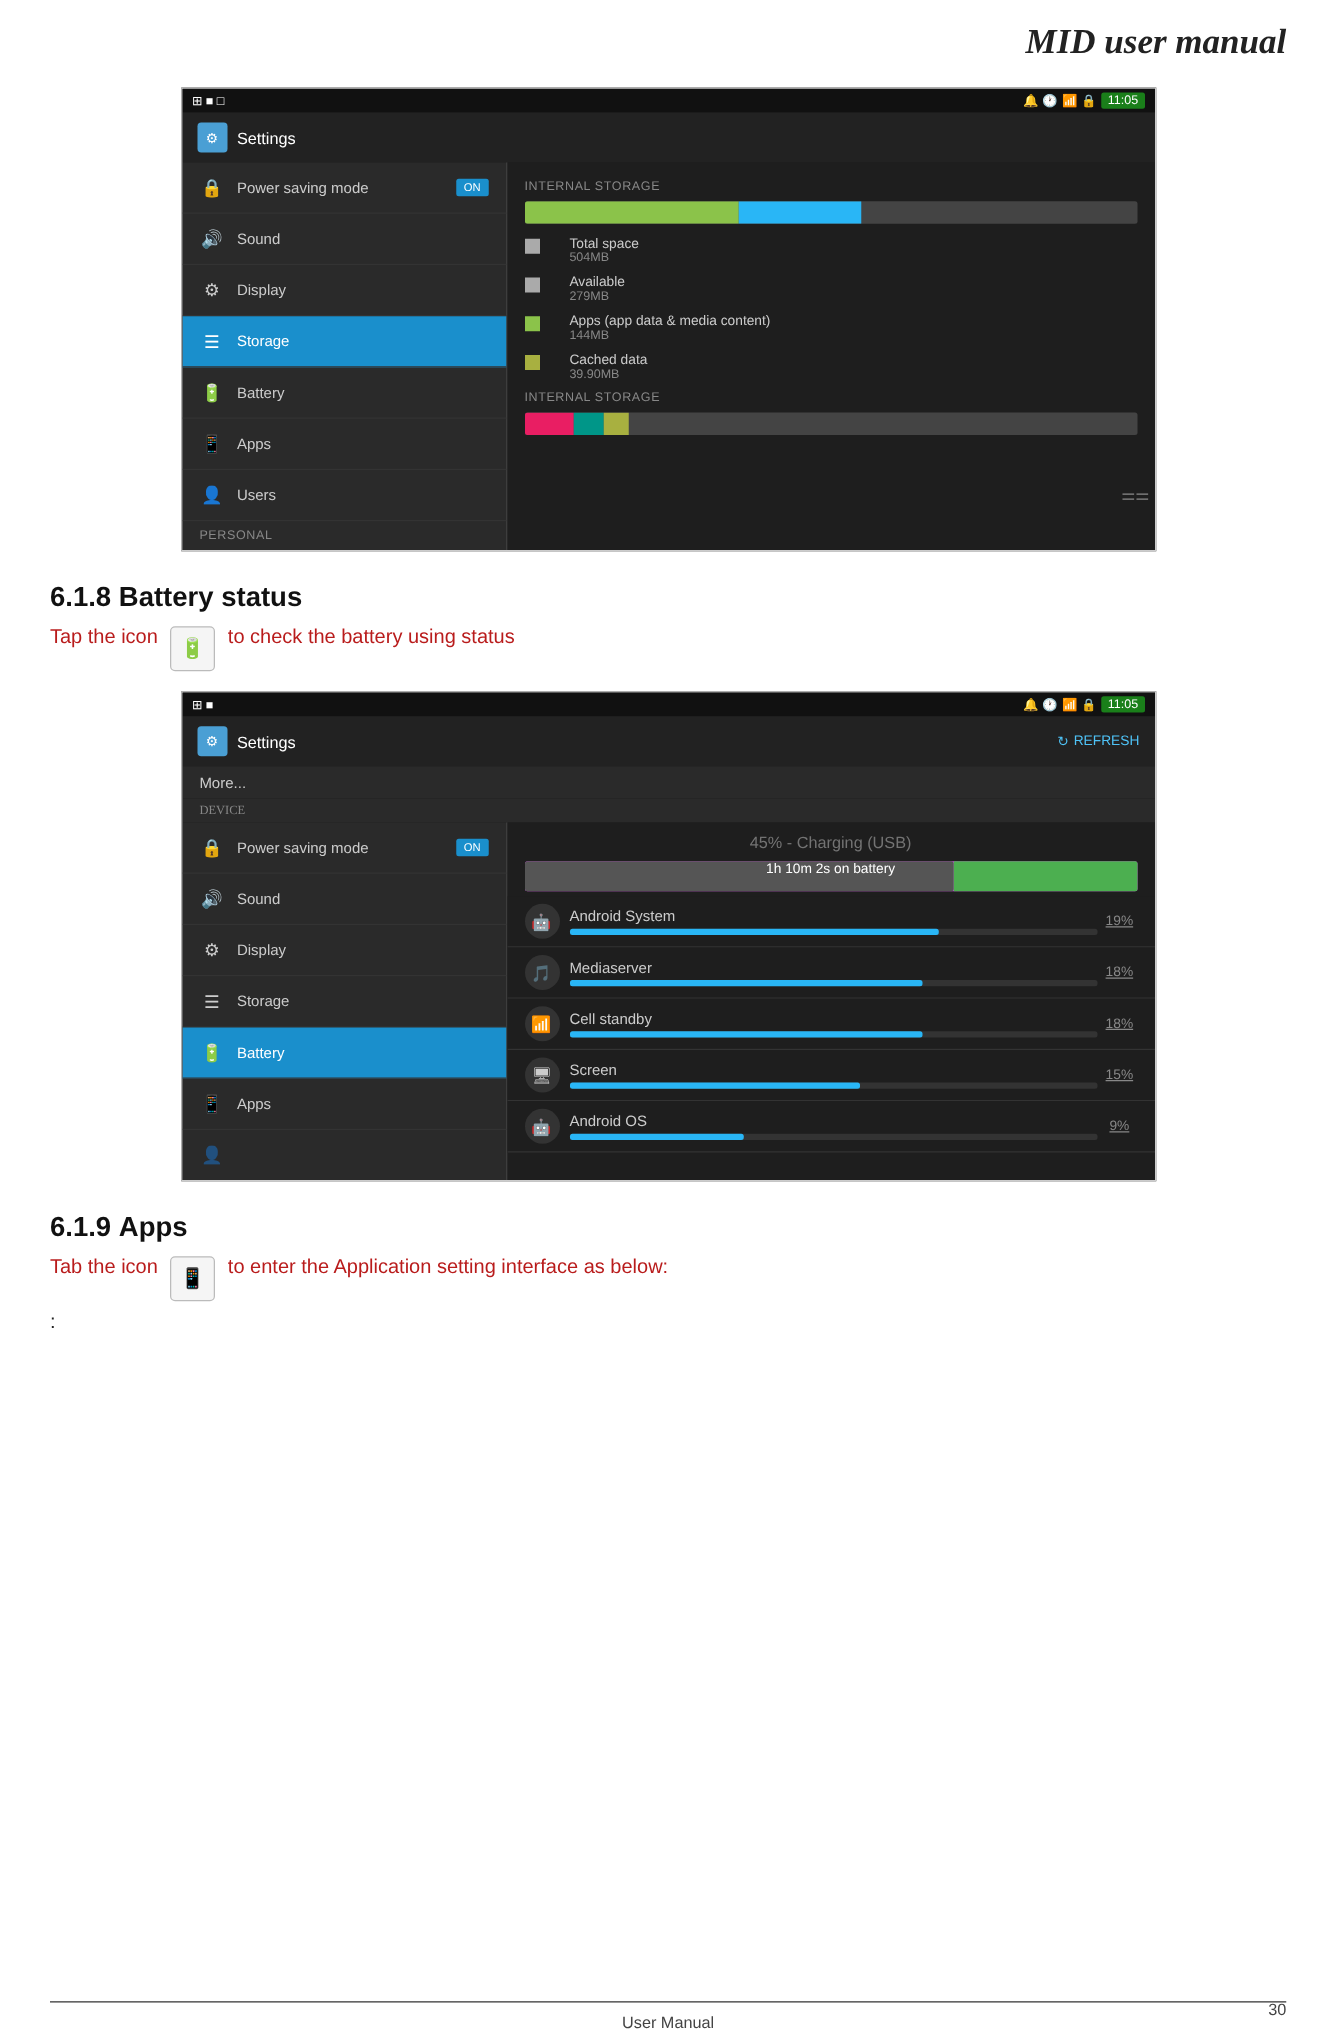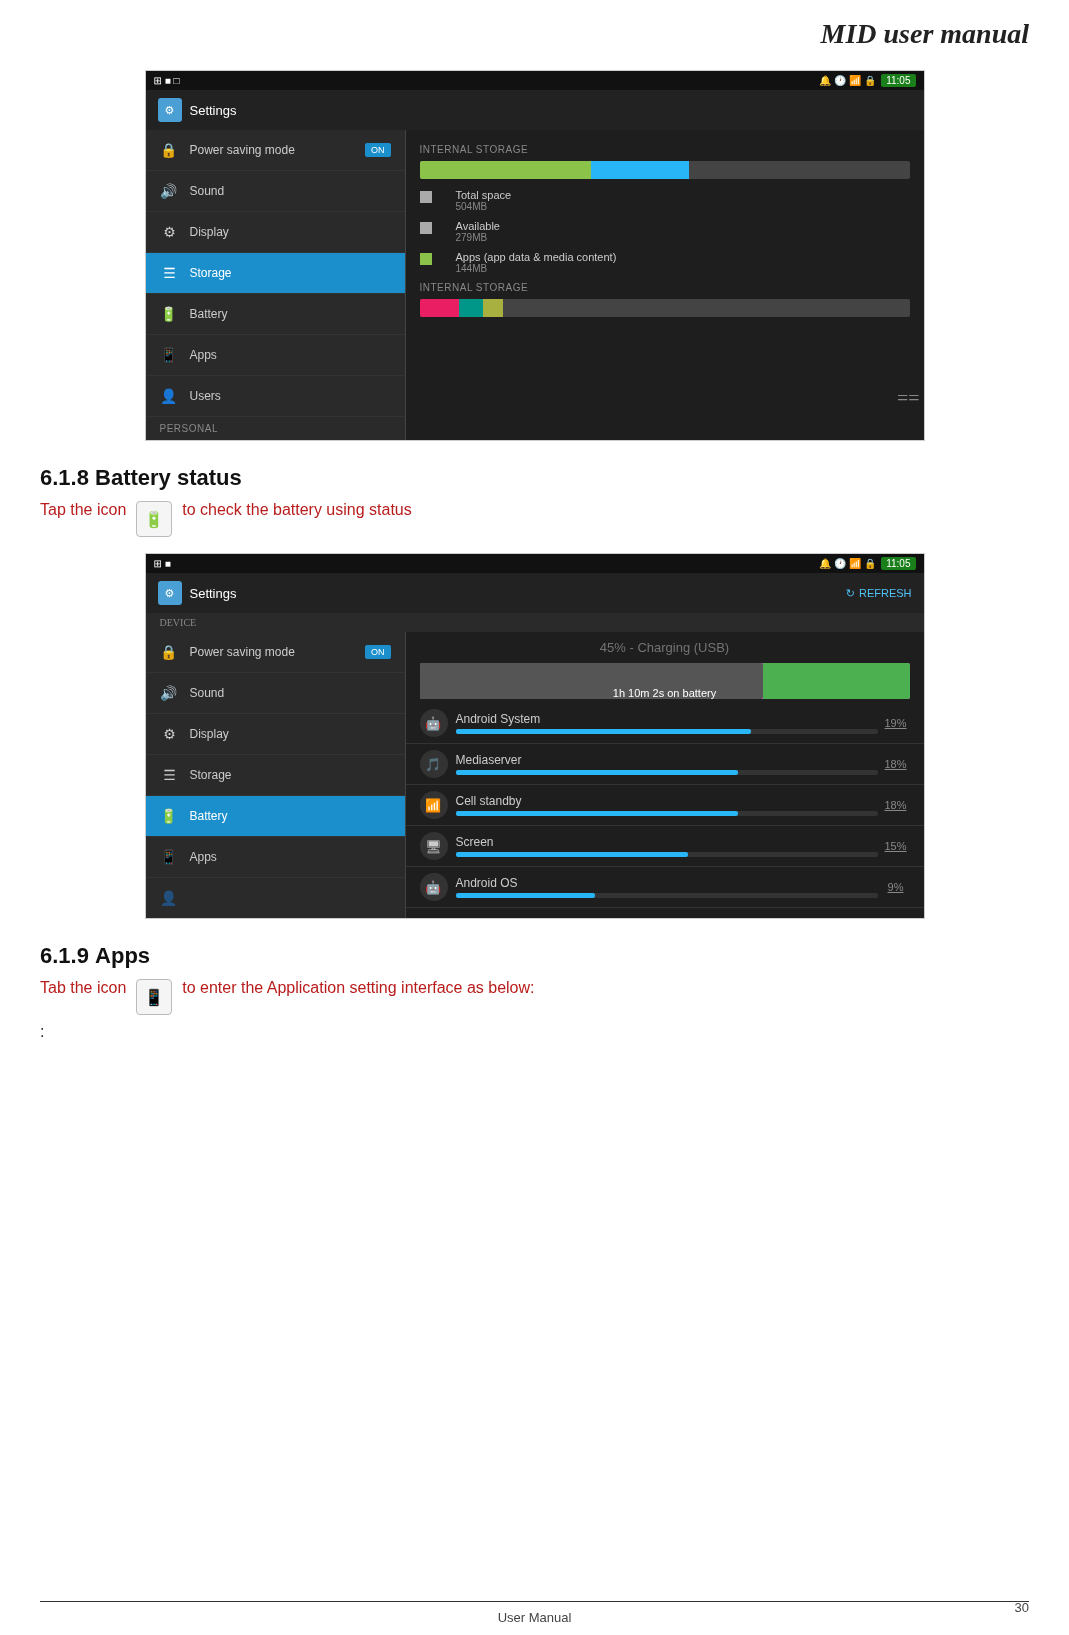--- a/index.html
+++ b/index.html
@@ -194,25 +194,25 @@
     .battery-status-text {
       font-size: 13px;
       color: #737373;
       text-align: center;
       padding: 8px 0 4px;
       font-family: Arial, sans-serif;
     }
 
     .battery-time-bar {
       background: #d946ef;
-      height: 36px;
+      height: 24px;
       margin: 4px 14px;
       border-radius: 2px;
       display: flex;
-      align-items: flex-end;
+      align-items: flex-start;
       justify-content: center;
       font-size: 11px;
       color: #fff;
       position: relative;
       font-family: Arial, sans-serif;
     }
     .battery-time-bar-fill {
       position: absolute;
       left: 0; top: 0; bottom: 0;
       width: 70%;
@@ -431,20 +431,27 @@
             <div class="storage-item-value">279MB</div>
           </div>
         </div>
         <div class="storage-item">
           <div class="storage-item-color color-dot-green"></div>
           <div>
             <div class="storage-item-label">Apps (app data &amp; media content)</div>
             <div class="storage-item-value">144MB</div>
           </div>
         </div>
+        <div class="storage-item">
+          <div class="storage-item-color color-dot-olive"></div>
+          <div>
+            <div class="storage-item-label">Cached data</div>
+            <div class="storage-item-value">39.90MB</div>
+          </div>
+        </div>
         <div class="storage-section-label">INTERNAL STORAGE</div>
         <div class="storage-bar2-container">
           <div class="storage-bar2-pink"></div>
           <div class="storage-bar2-teal"></div>
           <div class="storage-bar2-olive"></div>
         </div>
       </div>
     </div>
     <span class="equals-sign">==</span>
   </div>
@@ -473,20 +480,23 @@
       <div style="display:flex; align-items:center; gap:8px;">
         <div class="settings-icon">⚙</div>
         <span>Settings</span>
       </div>
       <div class="refresh-btn">
         <span>↻</span>
         <span>REFRESH</span>
       </div>
     </div>
 
+    <div class="battery-header-row">
+      <span class="more-link">More...</span>
+    </div>
 
     <div class="device-label">DEVICE</div>
 
     <div class="panel-layout">
 
       <div class="left-panel">
         <div class="menu-item">
           <span class="item-icon">🔒</span>
           <span>Power saving mode</span>
           <span class="toggle-on">ON</span>

